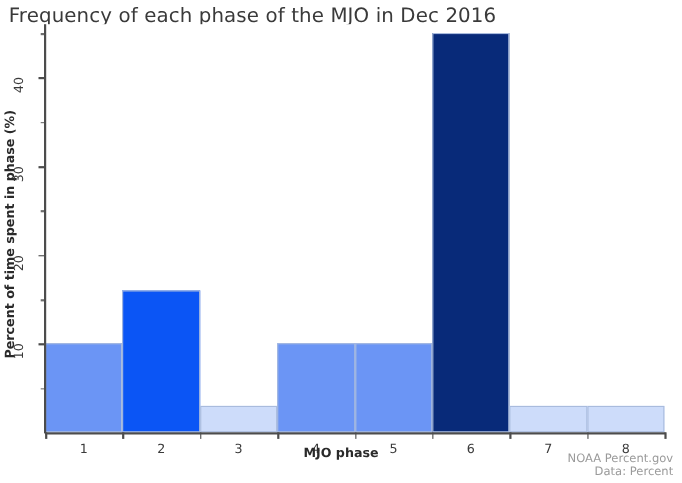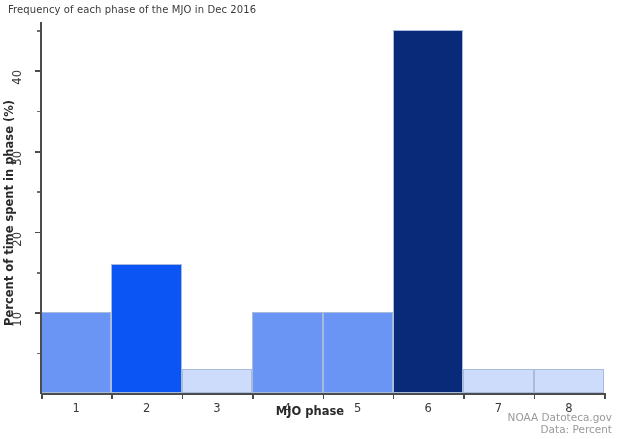--- a/index.html
+++ b/index.html
@@ -17,21 +17,21 @@
   #figure {
     position: relative;
     width: 620px;
     height: 439px;
     background: #ffffff;
   }
   #chart-title {
     position: absolute;
     left: 8px;
     top: 4px;
-    font-size: 10px;
+    font-size: 18px;
     color: #3a3a3a;
     letter-spacing: 0.1px;
     white-space: nowrap;
   }
   
   #plot-area {
     position: absolute;
     left: 41px;
     top: 22px;
     width: 563px;
@@ -205,17 +205,17 @@
         <div class="xtick-label" style="left: 527.812px;">8</div>
       </div>
   </div>
 
   <div id="axis-y-line"></div>
   <div id="axis-x-line"></div>
 
   <div id="xaxis-title">MJO phase</div>
 
   <div id="credit">
-    <div>NOAA Datoteca.gov</div>
+    <div>NOAA Percent.gov</div>
     <div>Data: Percent</div>
   </div>
 
 </div>
 
 </body></html>

